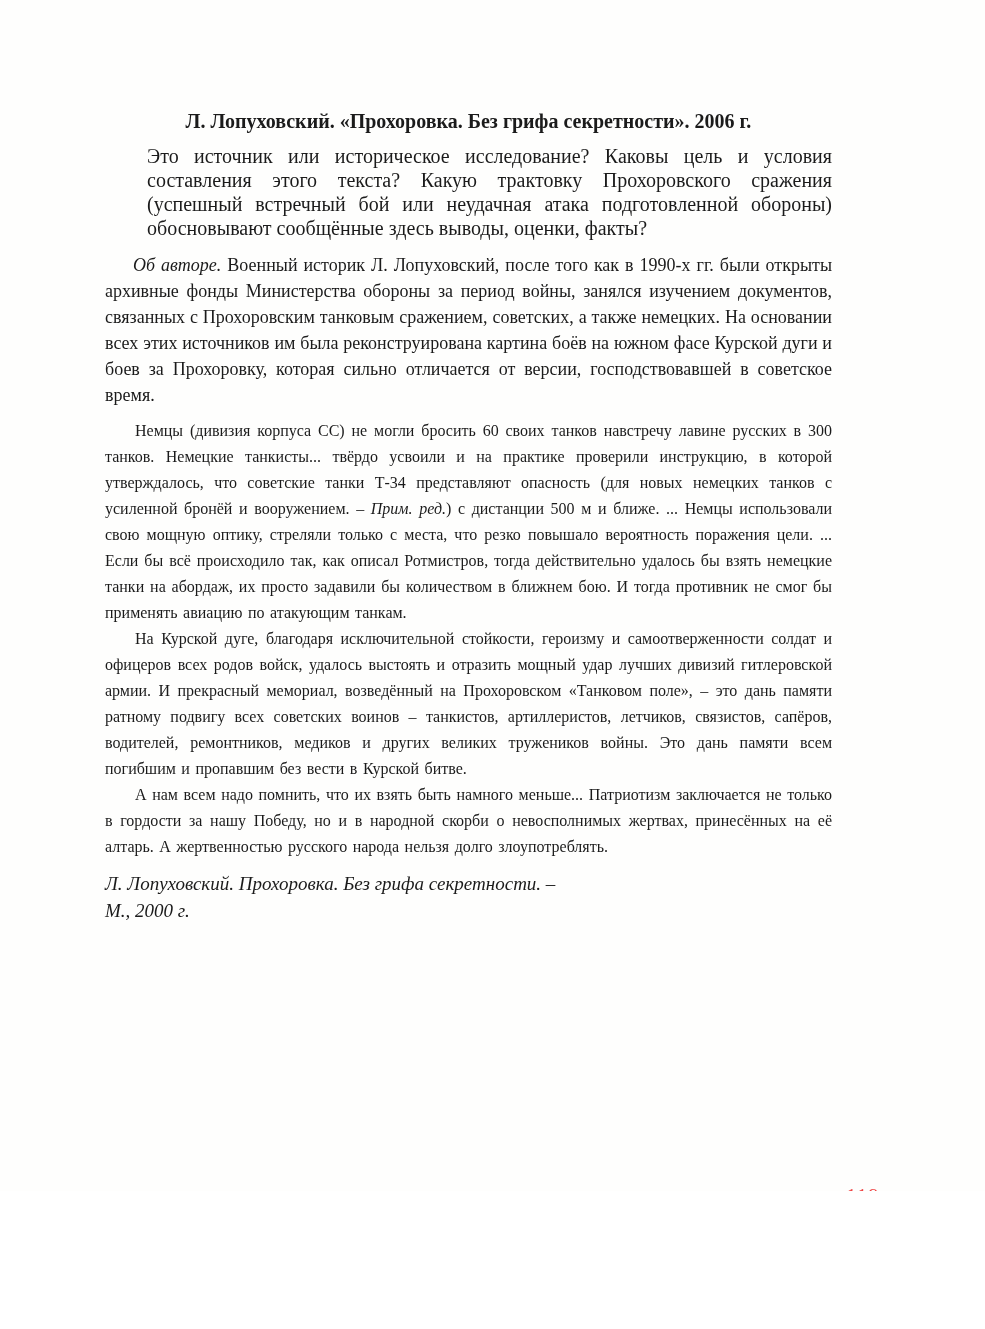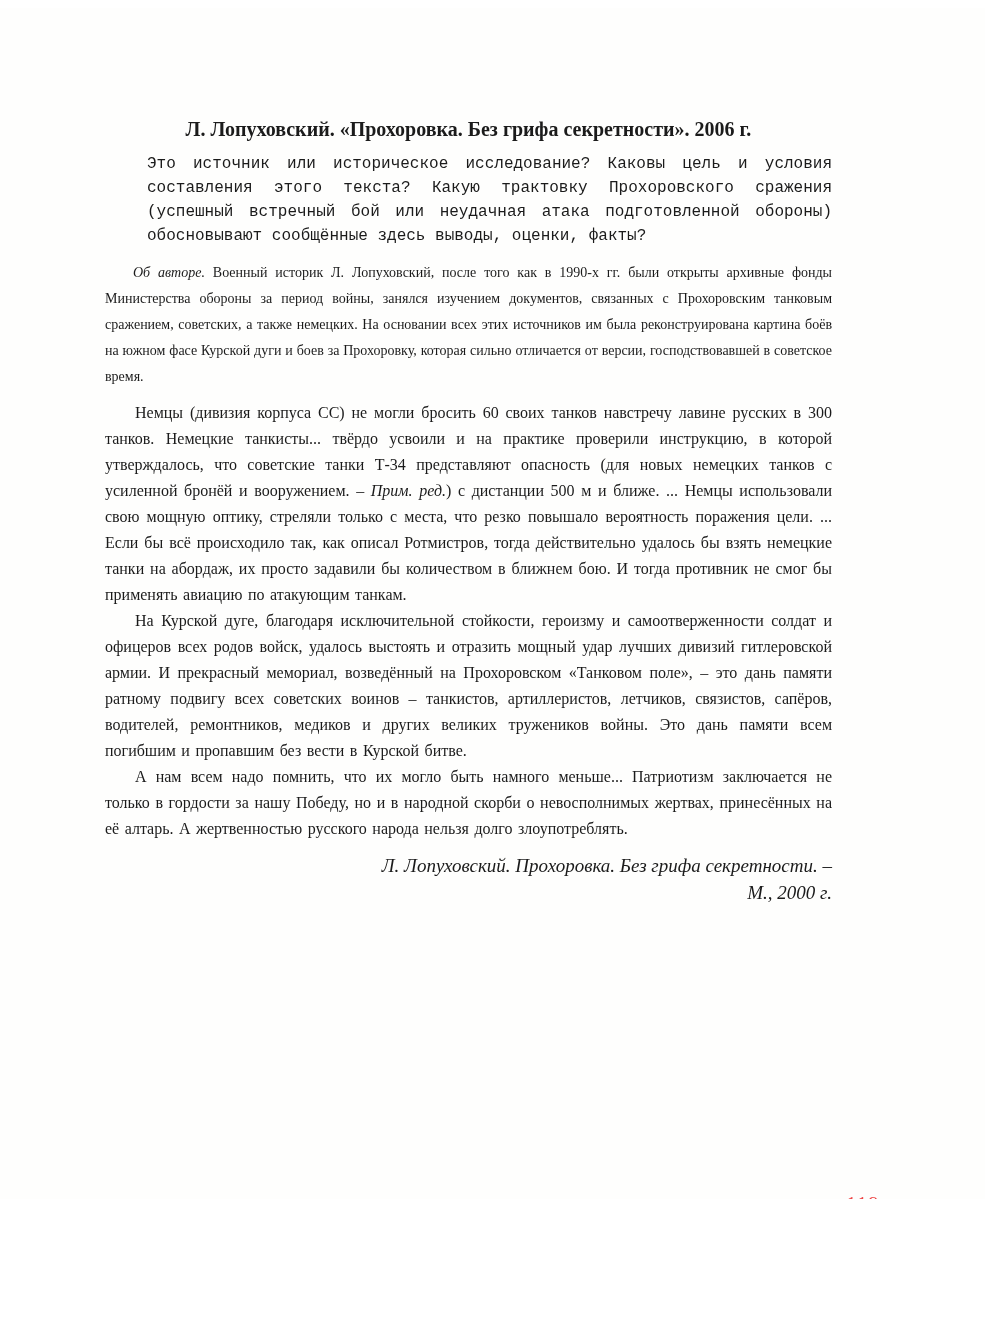--- a/index.html
+++ b/index.html
@@ -4,50 +4,50 @@
 <style>
   html, body {
     margin: 0;
     padding: 0;
     background: #ffffff;
   }
   .page {
     position: relative;
     width: 985px;
     height: 1191px;
-    margin: 8px auto;
+    margin: 0 auto;
     background: #fefefdff;
     color: #1b1b1b;
     font-family: "Liberation Serif", serif;
     box-sizing: border-box;
     overflow: hidden;
   }
   .content {
     position: absolute;
     left: 105px;
     top: 108px;
     width: 727px;
   }
   .doc-title {
     font-size: 20px;
     font-weight: bold;
     text-align: center;
     line-height: 26px;
     margin: 0 0 10px 0;
   }
   .question {
-    font-family: Liberation Mono, monospace;
-    font-size: 16px;
+    font-family: Liberation Serif, serif;
+    font-size: 20px;
     line-height: 24px;
     text-align: justify;
     margin: 0 0 12px 0;
     padding-left: 42px;
   }
   .about {
-    font-size: 14px;
+    font-size: 18px;
     line-height: 26px;
     text-align: justify;
     text-indent: 28px;
     margin: 0 0 10px 0;
   }
   .about .lead {
     font-style: italic;
   }
   .quote p {
     font-size: 16px;
@@ -57,21 +57,20 @@
     margin: 0;
     word-spacing: 1.5px;
   }
   .quote p em {
     font-style: italic;
   }
   .citation {
     font-style: italic;
     font-size: 19px;
     line-height: 27px;
-    text-align: right;
     margin: 10px 0 0 0;
   }
   .page-number {
     position: absolute;
     left: 846px;
     top: 1184px;
     font-size: 21px;
     letter-spacing: 1px;
     color: #ef4444;
   }
@@ -87,21 +86,21 @@
     <p class="question">Это источник или историческое исследование? Каковы цель и условия составления этого текста? Какую трактовку Прохоровского сражения (успешный встречный бой или неудачная атака подготовленной обороны) обосновывают сообщённые здесь выводы, оценки, факты?</p>
 
     <p class="about"><em class="lead">Об авторе.</em><span> Военный историк Л. Лопуховский, после того как в 1990-х гг. были открыты архивные фонды Министерства обороны за период войны, занялся изучением документов, связанных с Прохоровским танковым сражением, советских, а также немецких. На основании всех этих источников им была реконструирована картина боёв на южном фасе Курской дуги и боев за Прохоровку, которая сильно отличается от версии, господствовавшей в советское время.</span></p>
 
     <div class="quote">
       <p><span>Немцы (дивизия корпуса СС) не могли бросить 60 своих танков навстречу лавине русских в 300 танков. Немецкие танкисты... твёрдо усвоили и на практике проверили инструкцию, в которой утверждалось, что советские танки Т-34 представляют опасность (для новых немецких танков с усиленной бронёй и вооружением. – </span><em>Прим. ред.</em><span>) с дистанции 500 м и ближе. ... Немцы использовали свою мощную оптику, стреляли только с места, что резко повышало вероятность поражения цели. ... Если бы всё происходило так, как описал Ротмистров, тогда действительно удалось бы взять немецкие танки на абордаж, их просто задавили бы количеством в ближнем бою. И тогда противник не смог бы применять авиацию по атакующим танкам.</span></p>
 
 
       <p>На Курской дуге, благодаря исключительной стойкости, героизму и самоотверженности солдат и офицеров всех родов войск, удалось выстоять и отразить мощный удар лучших дивизий гитлеровской армии. И прекрасный мемориал, возведённый на Прохоровском «Танковом поле», – это дань памяти ратному подвигу всех советских воинов – танкистов, артиллеристов, летчиков, связистов, сапёров, водителей, ремонтников, медиков и других великих тружеников войны. Это дань памяти всем погибшим и пропавшим без вести в Курской битве.</p>
 
-      <p>А нам всем надо помнить, что их могло быть намного меньше... Патриотизм заключается не только в гордости за нашу Победу, но и в народной скорби о невосполнимых жертвах, принесённых на её алтарь. А жертвенностью русского народа нельзя долго злоупотреблять.</p>
+      <p>А нам всем надо помнить, что их взять быть намного меньше... Патриотизм заключается не только в гордости за нашу Победу, но и в народной скорби о невосполнимых жертвах, принесённых на её алтарь. А жертвенностью русского народа нельзя долго злоупотреблять.</p>
     </div>
 
     <p class="citation"><span>Л. Лопуховский. Прохоровка. Без грифа секретности. –</span><br><span>М., 2000 г.</span></p>
 
   </div>
 
   <div class="page-number">119</div>
 </div>
 
 </body></html>

